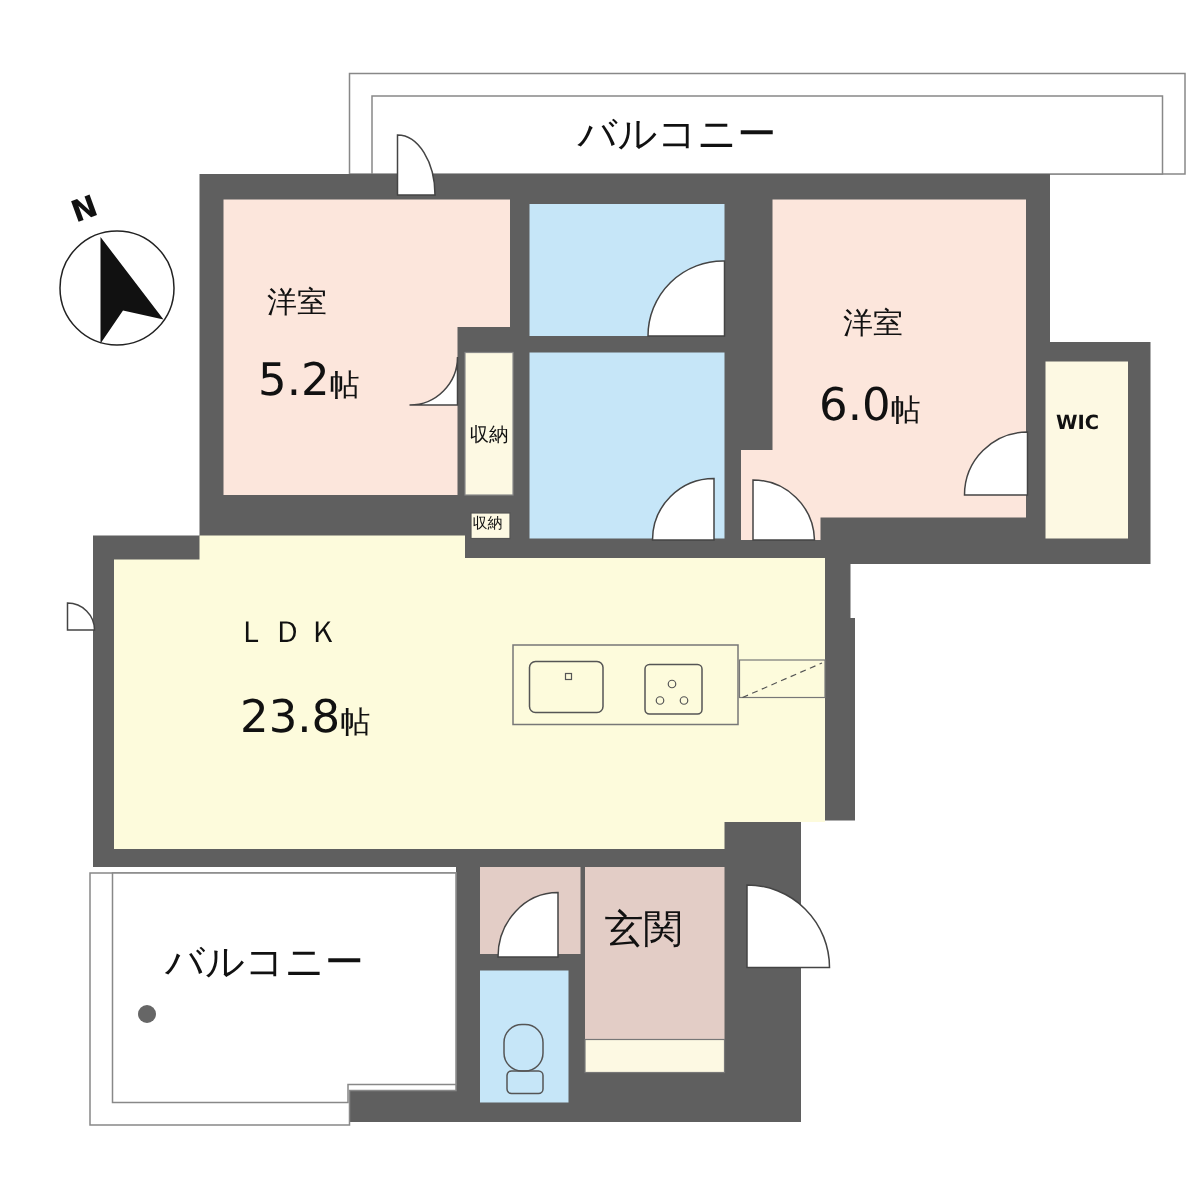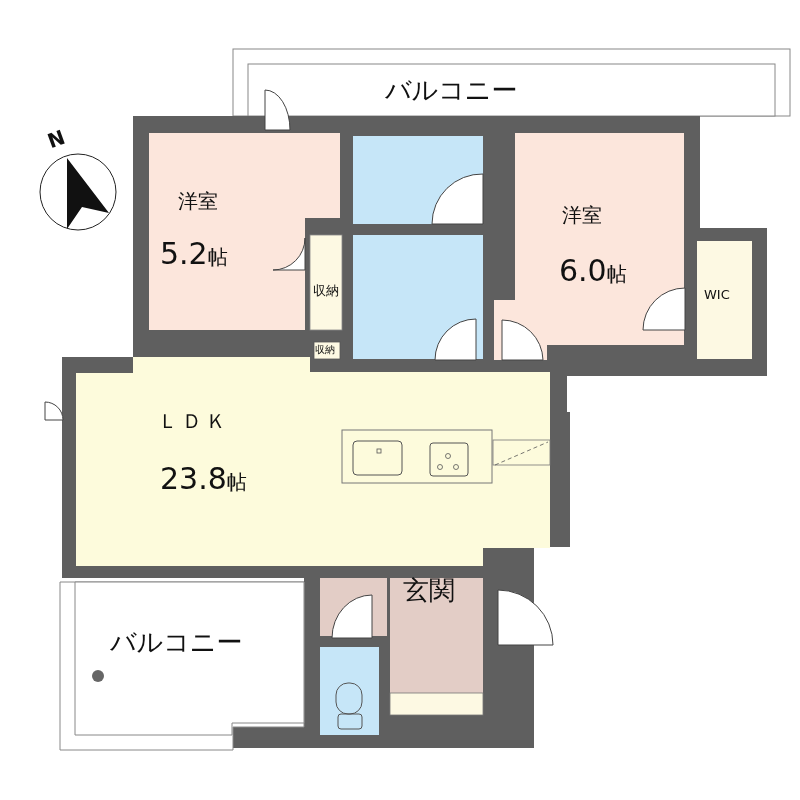--- a/index.html
+++ b/index.html
@@ -88,36 +88,36 @@
 
   <g>
     <circle cx="78" cy="192" r="38" fill="#fff" stroke="#222" stroke-width="1"></circle>
     <path d="M67 158 L109 213 L82 207 L67 229 Z" fill="#111"></path>
   </g>
 </svg>
 
 <div class="lbl room-name" style="left:48px;top:128px;font-size:20px;font-weight:bold;transform:rotate(-20deg);">N</div>
 
 <div class="lbl room-name" style="left:178px;top:190px;">洋室</div>
-<div class="lbl room-size" style="left:160px;top:237px;text-align:center;">
+<div class="lbl room-size" style="left:172px;top:237px;text-align:center;">
   <span>5.2</span><span class="unit">帖</span>
 </div>
 
 <div class="lbl room-name" style="left:562px;top:204px;">洋室</div>
-<div class="lbl room-size" style="left:559px;top:254px;">
+<div class="lbl room-size" style="left:546px;top:254px;">
   <span>6.0</span><span class="unit">帖</span>
 </div>
 
-<div class="lbl small" style="left:704px;top:288px;font-weight:normal;">WIC</div>
+<div class="lbl small" style="left:704px;top:276px;font-weight:bold;">WIC</div>
 
 <div class="lbl small" style="left:313px;top:284px;width:26px;white-space:normal;">収納</div>
 <div class="lbl tiny" style="left:315px;top:344px;">収納</div>
 
 <div class="lbl room-name" style="left:158px;top:410px;letter-spacing:4px;">ＬＤＫ</div>
 <div class="lbl room-size" style="left:160px;top:462px;">
   <span>23.8</span><span class="unit">帖</span>
 </div>
 
-<div class="lbl room-name" style="left:403px;top:576px;font-size:26px;">玄関</div>
+<div class="lbl room-name" style="left:403px;top:606px;font-size:26px;">玄関</div>
 
 <div class="lbl room-name" style="left:385px;top:76px;font-size:26px;">バルコニー</div>
 <div class="lbl room-name" style="left:110px;top:628px;font-size:26px;">バルコニー</div>
 <div style="position:absolute;left:92px;top:670px;width:12px;height:12px;border-radius:50%;background:#666;"></div>
 
 </body></html>

